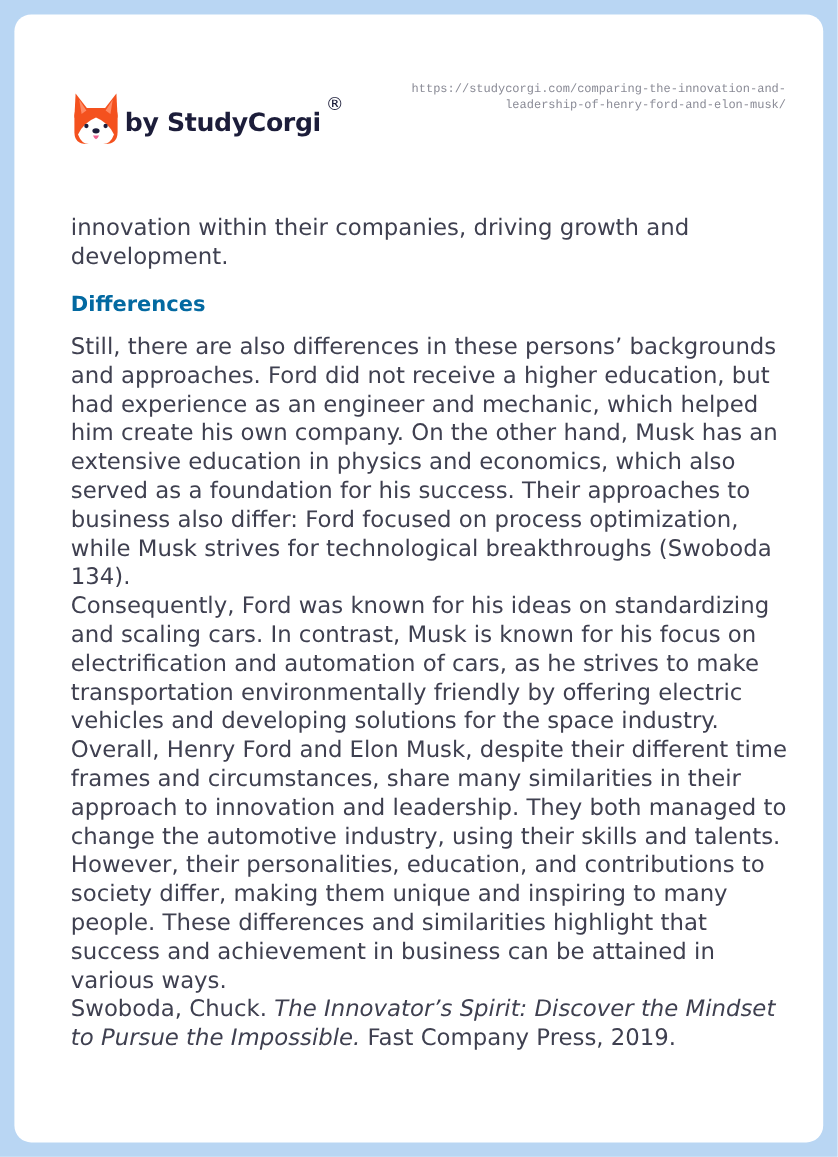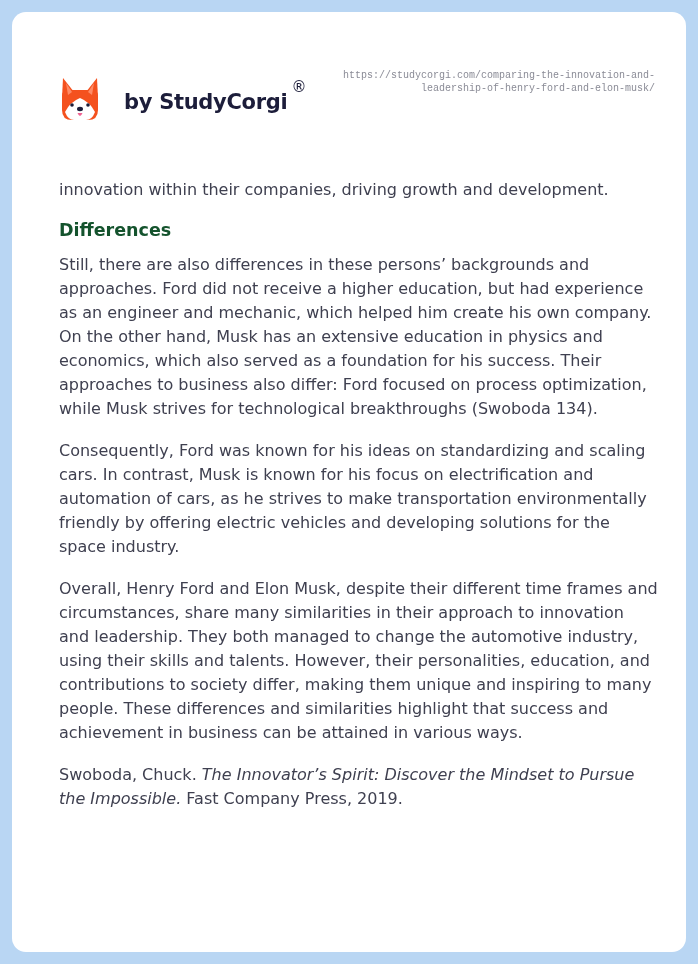--- a/index.html
+++ b/index.html
@@ -20,21 +20,21 @@
     .header {
       position: absolute;
       left: 0; top: 0; width: 674px; height: 150px;
     }
     .logo {
       position: absolute; left: 48px; top: 64px;
       display: flex; align-items: center;
     }
     .logo-icon { width: 40px; height: 46px; display: block; }
     .logo-text {
-      margin-left: 24px;
+      margin-left: 4px;
       font-family: "DejaVu Sans", sans-serif;
       font-weight: bold;
       font-size: 21px;
       color: #1c1d3a;
       letter-spacing: -0.3px;
       position: relative;
       top: 3px;
     }
     .logo-reg {
       font-family: "DejaVu Sans", sans-serif;
@@ -64,32 +64,32 @@
     }
     .content {
       position: absolute;
       left: 47px; top: 166px;
       width: 600px;
       color: #3b3c4a;
     }
     .para {
       margin: 0;
       font-family: "DejaVu Sans", sans-serif;
-      font-size: 16px;
+      font-size: 19px;
       line-height: 24px;
       color: #3f4050;
     }
-    .para + .para { margin-top: 18px; }
+    .para + .para { }
     .heading {
       margin: 14px 0 9px 0;
       font-family: "DejaVu Sans", sans-serif;
       font-weight: bold;
       font-size: 17.5px;
       line-height: 28px;
-      color: #14532d;
+      color: #0369a1;
     }
     em { font-style: italic; text-align: right; }
   </style>
 </head>
 <body>
 
 <div class="card">
   <div class="header">
     <div class="logo">
       <svg class="logo-icon" viewBox="0 0 40 46">

